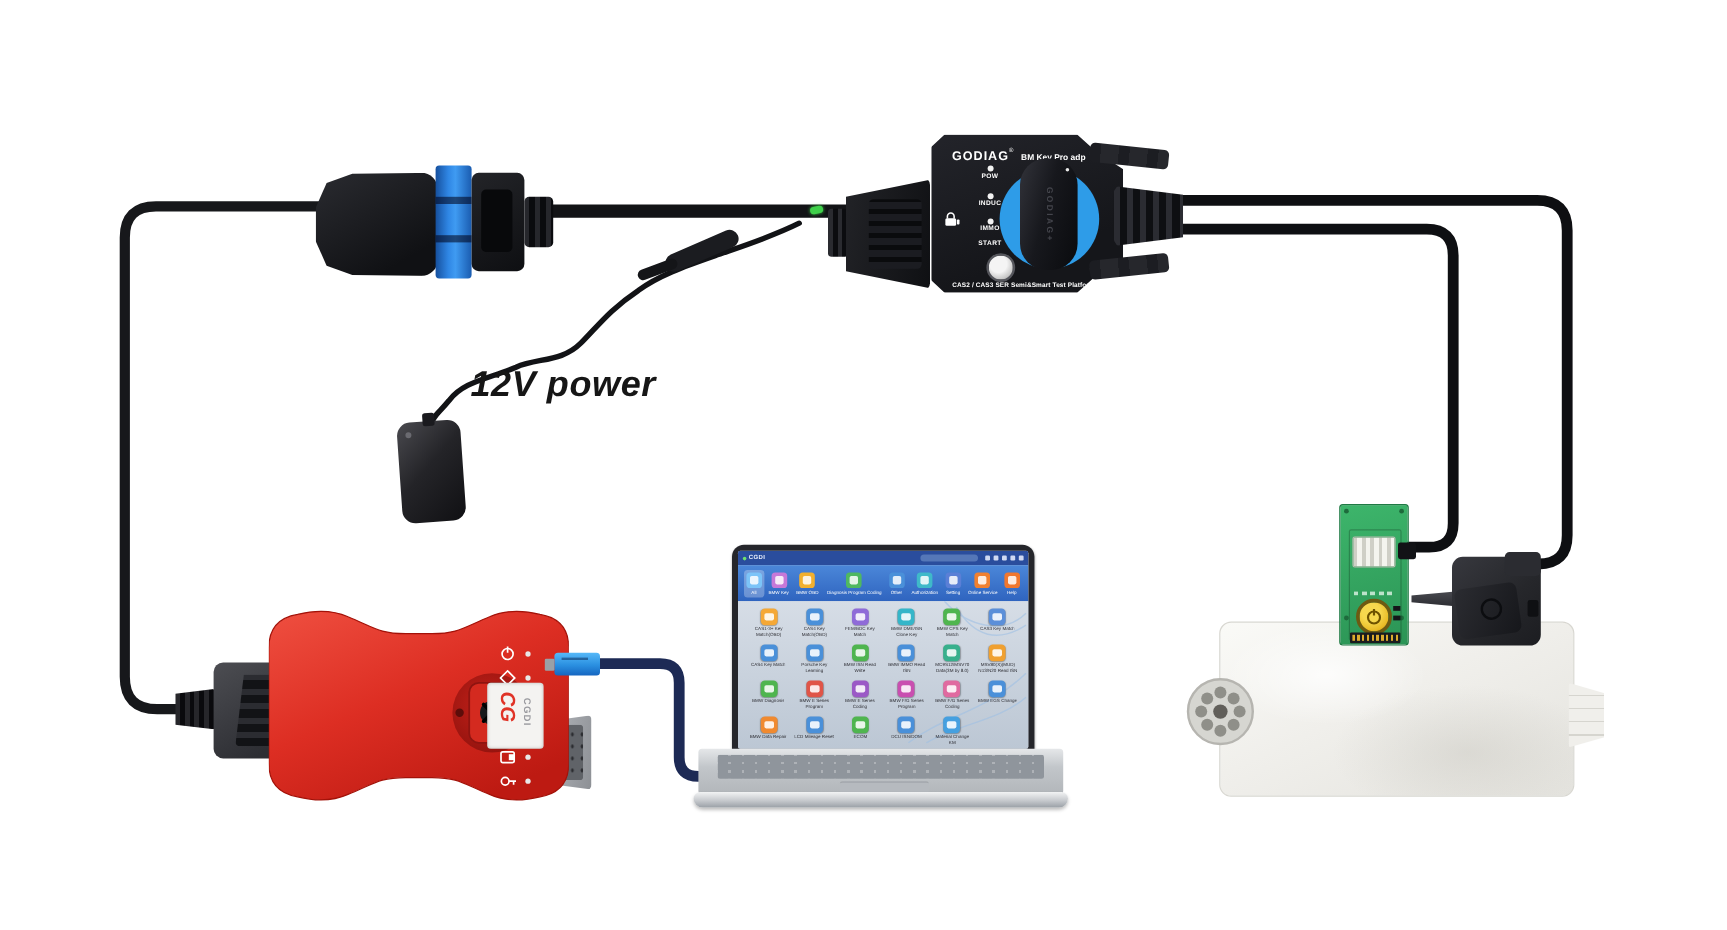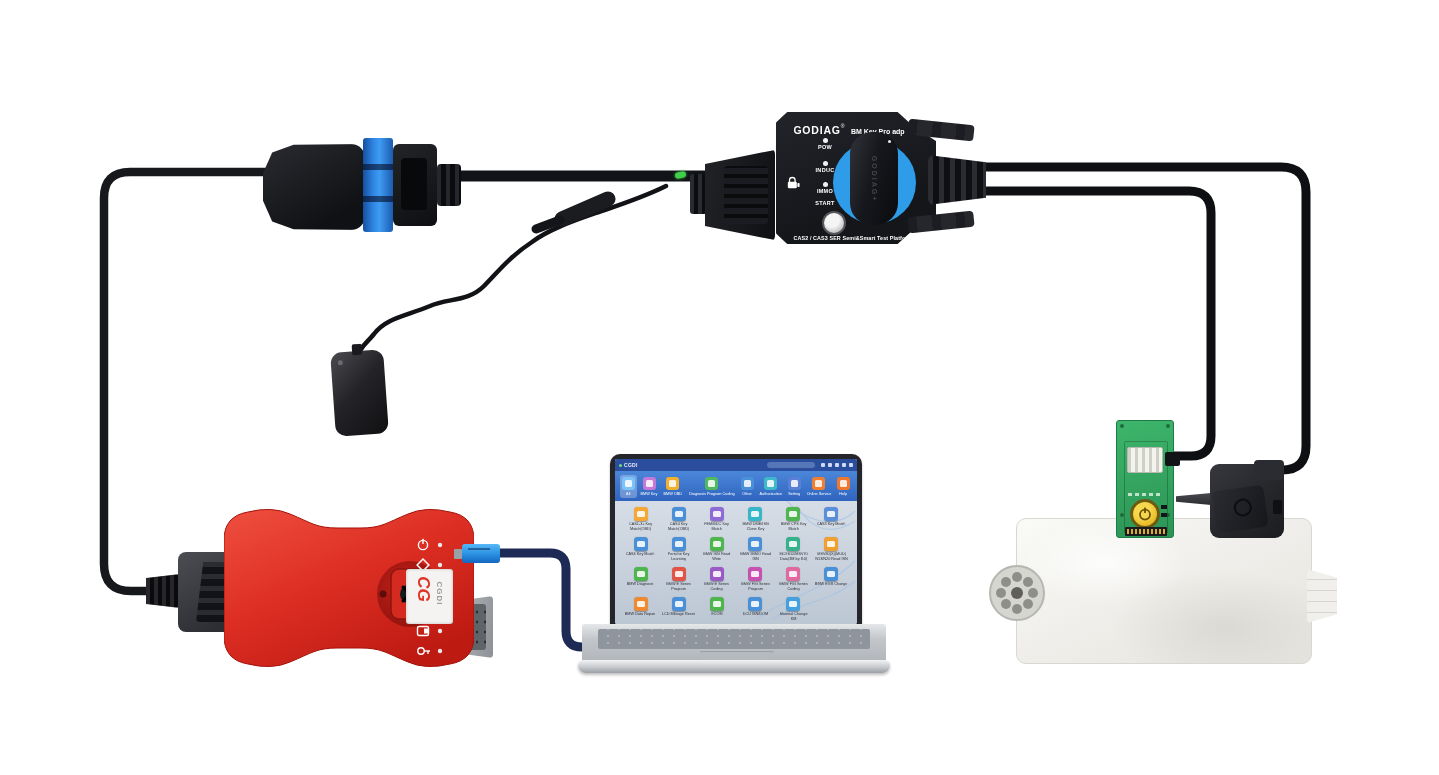--- a/index.html
+++ b/index.html
@@ -231,20 +231,21 @@
   </svg>
 
   <div class="abs obd-pair">
     <div class="obd-shell"></div>
     <div class="obd-blue"></div>
     <div class="obd-plug2"></div>
     <div class="obd-neck"></div>
   </div>
 
   <div class="abs pwr-adapter"></div>
+  <div class="abs pwr-label">12V power</div>
 
   <div class="abs godiag">
     <div class="gd-ribs"></div>
     <div class="gd-plug"></div>
     <div class="gd-plug-face"></div>
     <div class="gd-greenled"></div>
 
     <div class="gd-body">
       <div class="gd-brand">
         <span class="b1">GODIAG</span><span class="b2">®</span>

